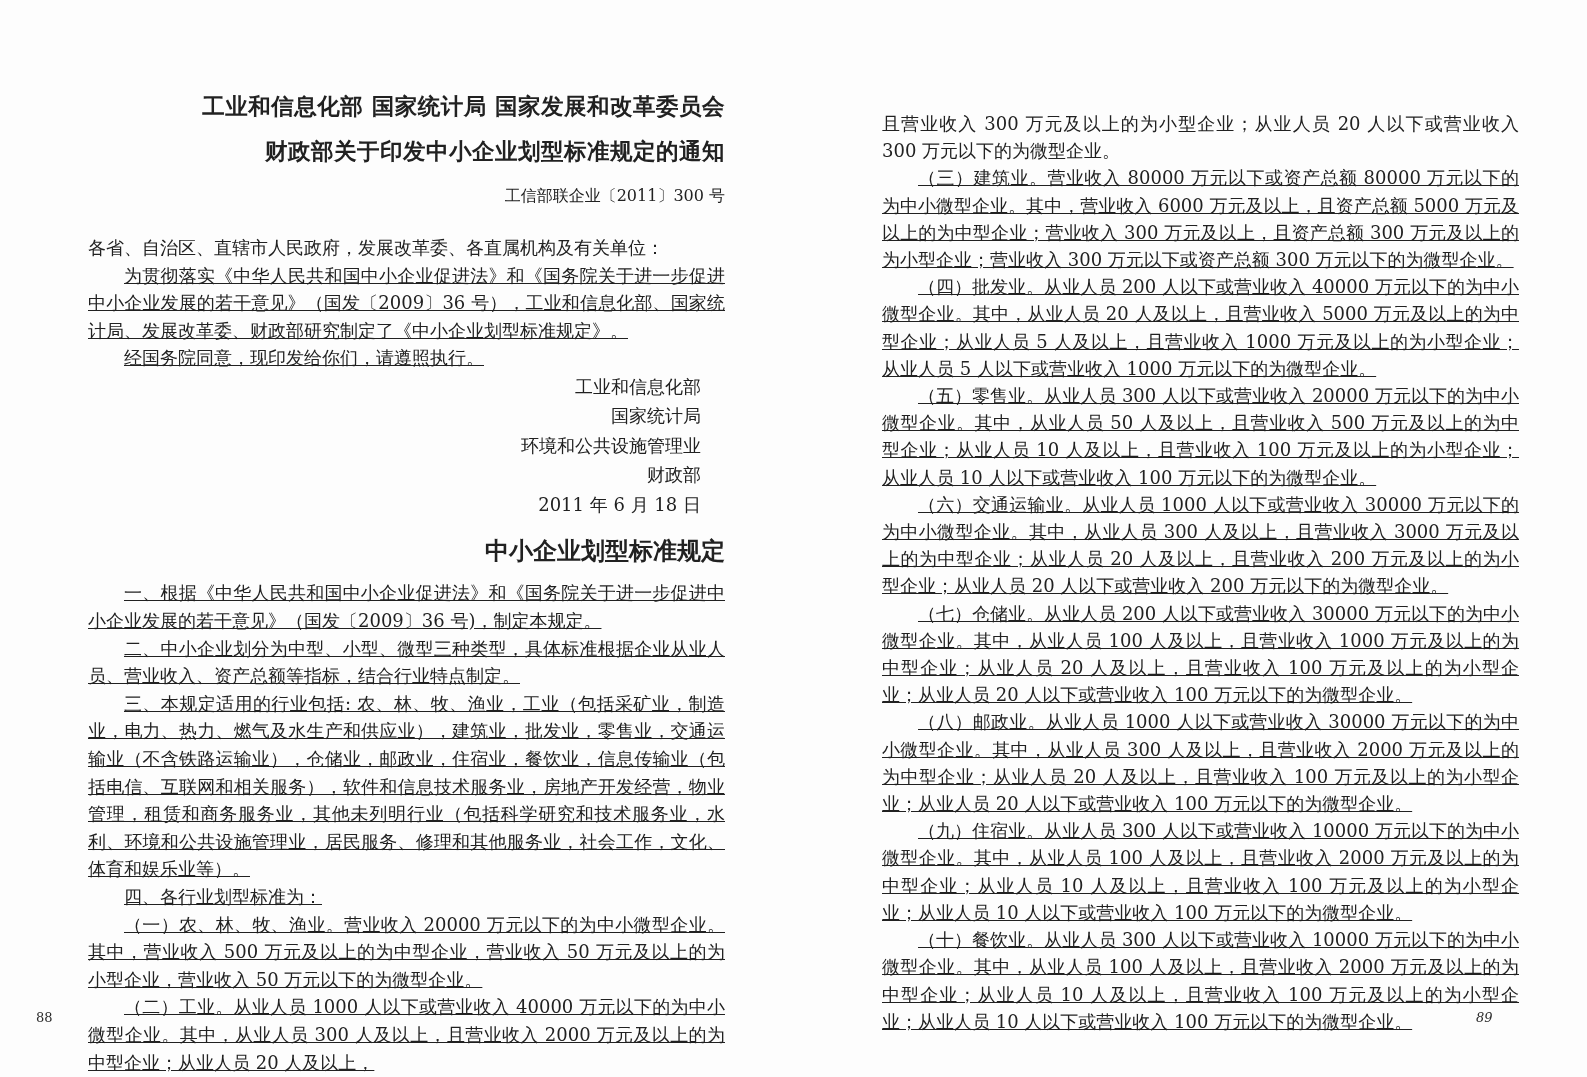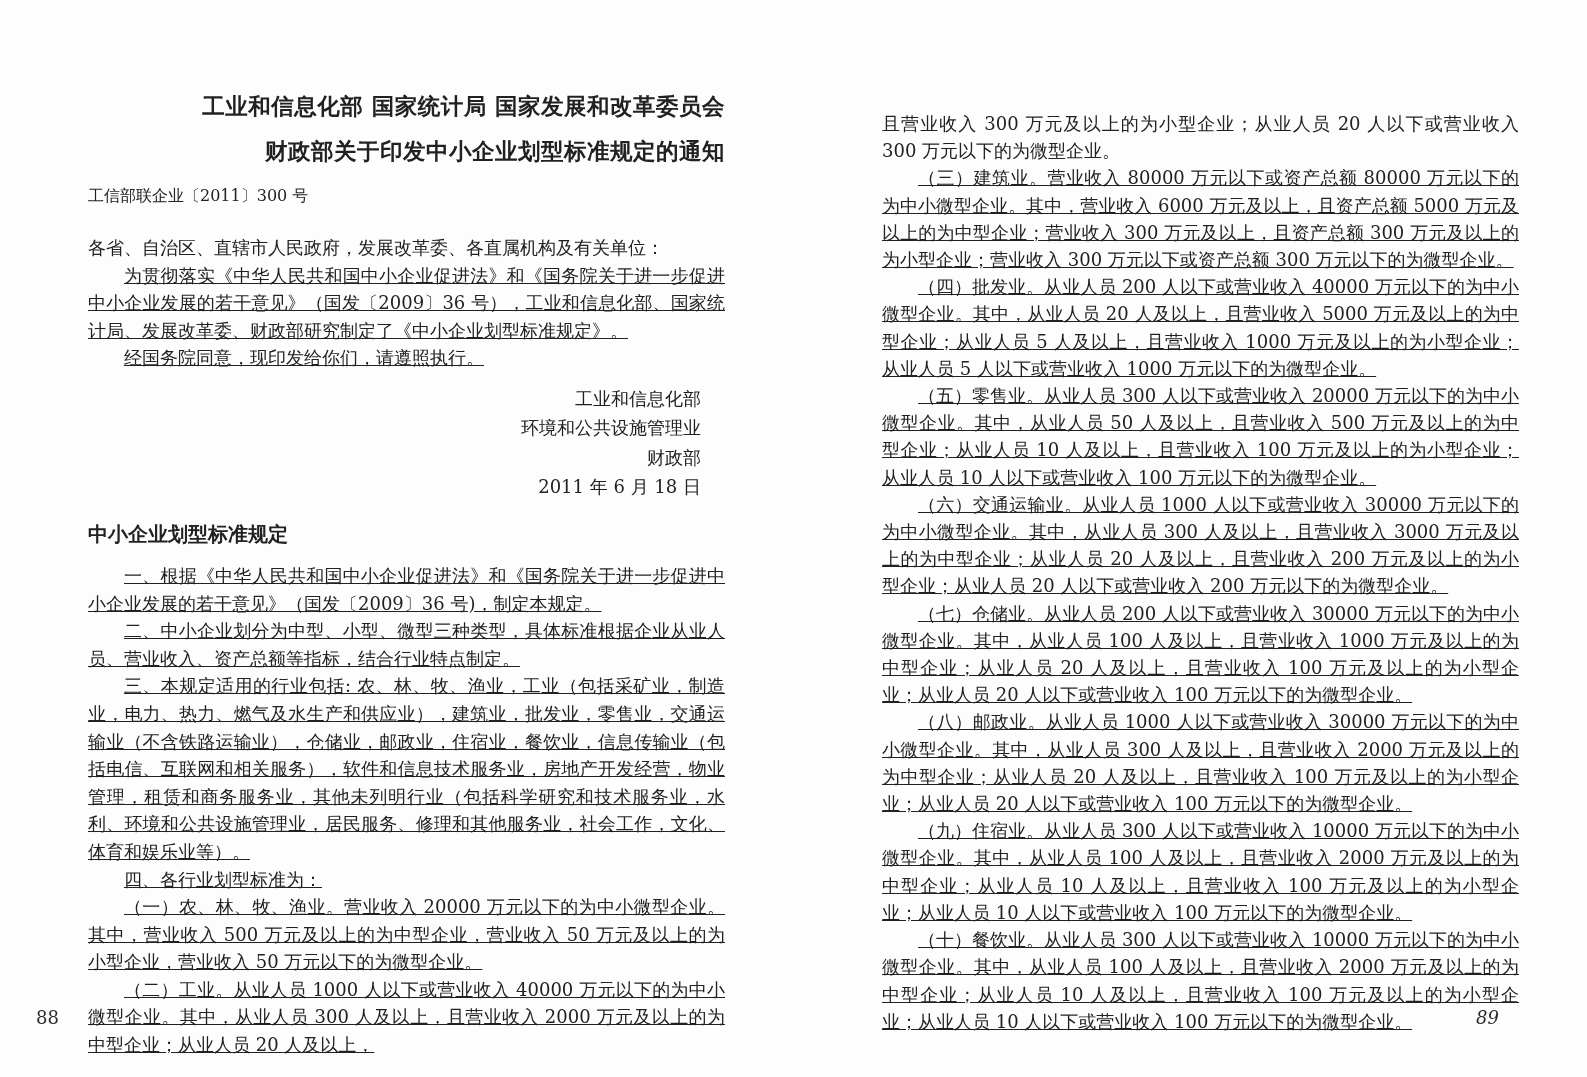--- a/index.html
+++ b/index.html
@@ -12,56 +12,57 @@
     position:absolute;top:84px;width:637px;
     font-size:18px;line-height:27.6px;text-align:justify;
   }
   .page-left{left:88px;}
   .page-right{left:882px;top:86px;line-height:27.2px;}
   .doc-title{
     font-weight:bold;font-size:22.5px;line-height:45px;
     text-align:right;margin:0 0 6px 0;letter-spacing:0.5px;
   }
   .doc-number{
-    text-align:left;font-size:16px;line-height:20px;
+    text-align:right;font-size:16px;line-height:20px;
     margin:12px 0 28px 0;font-style:normal;
   }
   p{margin:0;}
   .indent{text-indent:2em;text-decoration:underline;}
   .noindent{text-indent:0;margin-top:24px;}
   .signature{
-    text-align:right;padding-right:24px;line-height:29.5px;margin-top:12px;
+    text-align:right;padding-right:24px;line-height:29.5px;margin-top:0;
   }
   .reg-heading{
-    text-align:left;font-weight:bold;font-size:20px;line-height:26px;
+    text-align:right;font-weight:bold;font-size:24px;line-height:26px;
     margin:19px 0 15px 0;
     font-family:"DejaVu Sans","Liberation Sans",sans-serif;
   }
   .page-num{
-    position:absolute;top:1008px;font-size:18px;line-height:20px;color:#2b2b2b;
+    position:absolute;top:1008px;font-size:13px;line-height:20px;color:#2b2b2b;
   }
   .page-num-left{left:36px;}
   .page-num-right{left:1476px;font-style:italic;}
 </style>
 </head>
 <body>
 
 <div class="page page-left">
   <div class="doc-title">
     <div>工业和信息化部 国家统计局 国家发展和改革委员会</div>
     <div>财政部关于印发中小企业划型标准规定的通知</div>
   </div>
   <div class="doc-number">工信部联企业〔2011〕300 号</div>
 
   <p class="noindent">各省、自治区、直辖市人民政府，发展改革委、各直属机构及有关单位：</p>
   <p class="indent">为贯彻落实《中华人民共和国中小企业促进法》和《国务院关于进一步促进中小企业发展的若干意见》（国发〔2009〕36 号），工业和信息化部、国家统计局、发展改革委、财政部研究制定了《中小企业划型标准规定》。</p>
   <p class="indent">经国务院同意，现印发给你们，请遵照执行。</p>
 
   <div class="signature">
     <div>工业和信息化部</div>
+    <div>国家统计局</div>
     <div>环境和公共设施管理业</div>
     <div>财政部</div>
     <div>2011 年 6 月 18 日</div>
   </div>
 
   <div class="reg-heading">中小企业划型标准规定</div>
 
   <p class="indent">一、根据《中华人民共和国中小企业促进法》和《国务院关于进一步促进中小企业发展的若干意见》（国发〔2009〕36 号)，制定本规定。</p>
   <p class="indent">二、中小企业划分为中型、小型、微型三种类型，具体标准根据企业从业人员、营业收入、资产总额等指标，结合行业特点制定。</p>
   <p class="indent">三、本规定适用的行业包括: 农、林、牧、渔业，工业（包括采矿业，制造业，电力、热力、燃气及水生产和供应业），建筑业，批发业，零售业，交通运输业（不含铁路运输业），仓储业，邮政业，住宿业，餐饮业，信息传输业（包括电信、互联网和相关服务），软件和信息技术服务业，房地产开发经营，物业管理，租赁和商务服务业，其他未列明行业（包括科学研究和技术服务业，水利、环境和公共设施管理业，居民服务、修理和其他服务业，社会工作，文化、体育和娱乐业等）。</p>

